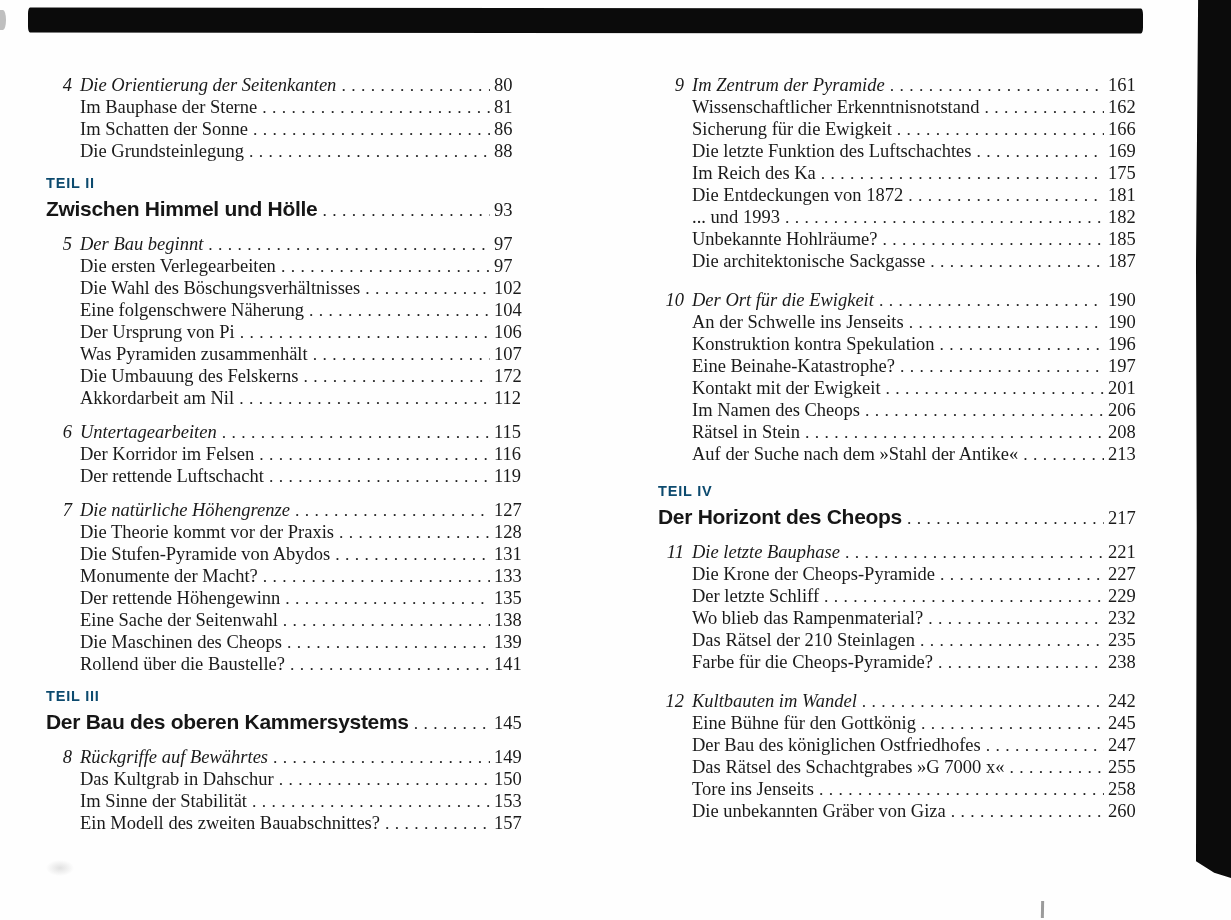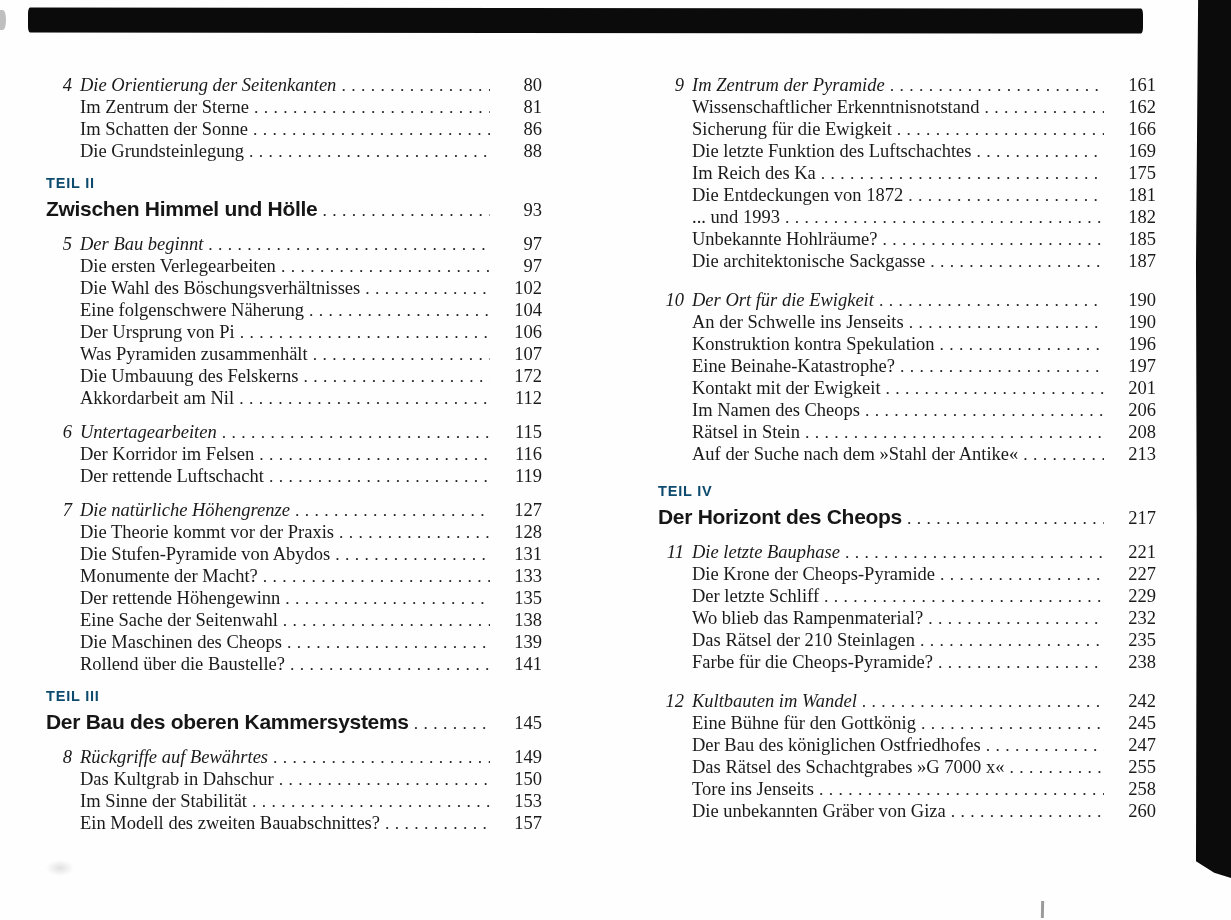--- a/index.html
+++ b/index.html
@@ -25,21 +25,21 @@
 
   .row{display:flex;align-items:baseline;font-size:18.5px;line-height:22px;white-space:nowrap;}
   .num{flex:0 0 34px;box-sizing:border-box;padding-right:8px;text-align:right;font-style:italic;}
   .title{flex:0 0 auto;}
   .ital{font-style:italic;}
   .leader{flex:1 1 auto;overflow:hidden;margin:0 4px 0 5px;min-width:0;}
   .leader::after{
     content:". . . . . . . . . . . . . . . . . . . . . . . . . . . . . . . . . . . . . . . . . . . . . . . . . . . . . . . . . . . . . . . . . . . . . . . . . . . . . . . . . . . .";
     font-size:17.5px;color:#1f1f1f;letter-spacing:.5px;
   }
-  .pg{flex:0 0 48px;text-align:right;}
+  .pg{flex:0 0 48px;}
 
   .chapter{margin-bottom:12px;}
   .col-right .chapter{margin-bottom:17px;}
 
   .part{margin:10px 0 12px;}
   .part-label{
     font-family:"Liberation Sans","DejaVu Sans",sans-serif;
     font-size:14.5px;font-weight:700;letter-spacing:.8px;
     line-height:19px;margin-bottom:5px;color:#0c4a6e;
   }
@@ -61,21 +61,21 @@
   <div class="toc-col col-left" id="col-left">
       <div class="chapter">
         <div class="row chapter-row">
           <span class="num">4</span>
           <span class="title ital">Die Orientierung der Seitenkanten</span>
           <span class="leader"></span>
           <span class="pg">80</span>
         </div>
         <div class="row entry-row">
           <span class="num"></span>
-          <span class="title">Im Zentrum der Sterne</span>
+          <span class="title">Im Bauphase der Sterne</span>
           <span class="leader"></span>
           <span class="pg">81</span>
         </div>
         <div class="row entry-row">
           <span class="num"></span>
           <span class="title">Im Schatten der Sonne</span>
           <span class="leader"></span>
           <span class="pg">86</span>
         </div>
         <div class="row entry-row">

